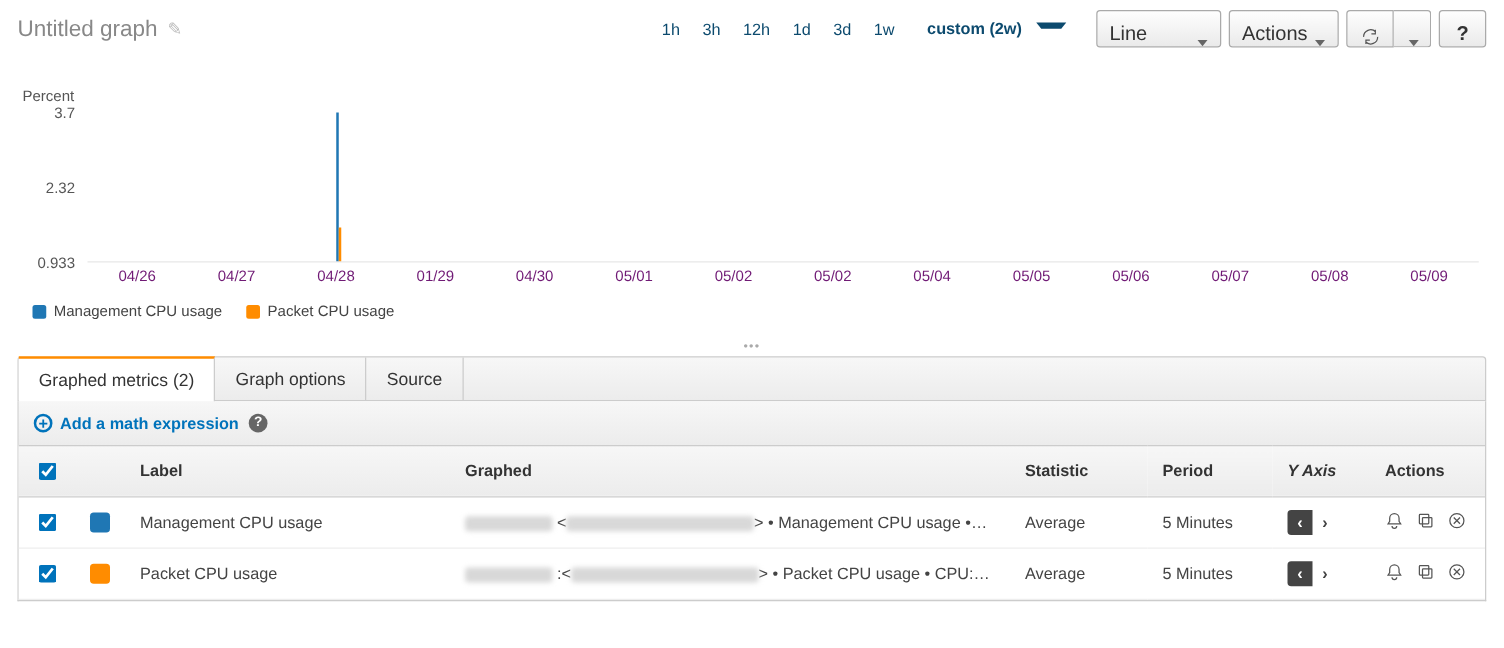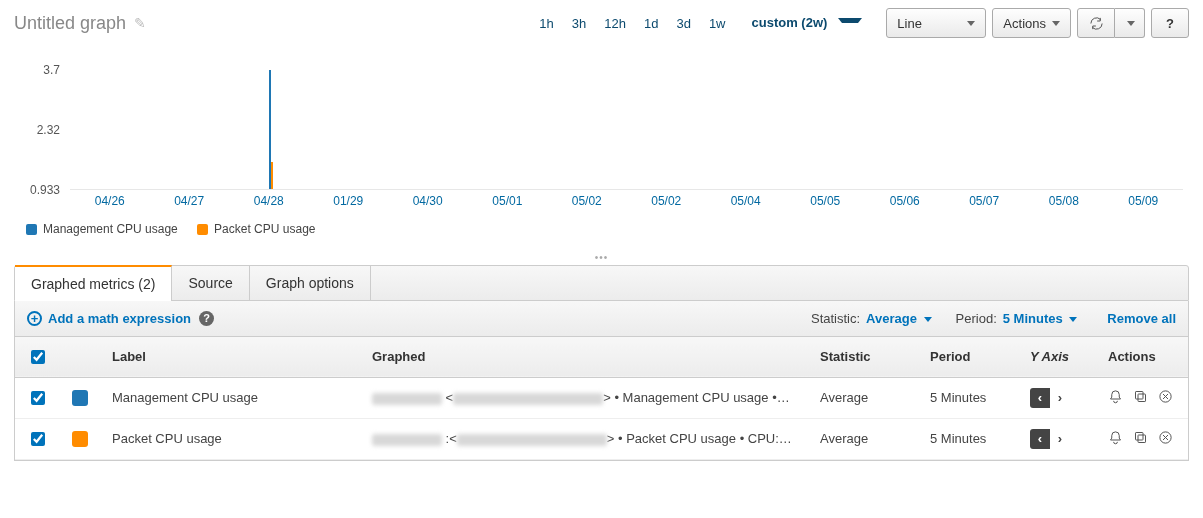--- a/index.html
+++ b/index.html
@@ -27,24 +27,24 @@
   .time-range { display:flex; gap: 2px; align-items:center; margin-right:10px; }
   .time-range span { padding: 4px 8px; color:#0c4a6e; cursor:pointer; font-size:13px; }
   .time-range .custom { color:#0073bb; font-weight:bold; }
   .caret-down {
     display:inline-block; width:0; height:0;
     border-left:4px solid transparent; border-right:4px solid transparent;
     border-top:5px solid currentColor; margin-left:3px; vertical-align:middle;
   }
   .select-box, .btn {
     border:1px solid #aaa; border-radius:3px;
-    height:30px; display:flex; align-items:center;
+    height:30px; display:flex; align-items:flex-end;
     padding:0 10px; margin-left:6px;
     background: linear-gradient(#fefefe,#eaeaea);
-    cursor:pointer; font-size:13px; color:#333;
+    cursor:pointer; font-size:16px; color:#333;
   }
   .select-box { width:100px; justify-content:space-between; }
   .btn-group { display:flex; margin-left:6px; }
   .btn-group .btn { margin-left:0; border-radius:0; }
   .btn-group .btn:first-child { border-radius:3px 0 0 3px; }
   .btn-group .btn:last-child { border-radius:0 3px 3px 0; border-left:none; }
   .icon-btn { width:38px; justify-content:center; }
   .narrow { width:30px; padding:0; }
   .chart-area { padding: 30px 14px 10px 14px; }
   .ylabel { font-size:12px; color:#555; margin-left:4px; margin-bottom:6px; }
@@ -64,21 +64,21 @@
     top:0;
   }
   .spike-orange {
     position:absolute; bottom:0; width:2px; background:#ff8c00;
     height:23%;
   }
   .xaxis {
     position:relative; height:24px; margin-left:56px; margin-right:6px;
   }
   .xtick {
-    position:absolute; top:4px; font-size:12px; color:#0369a1;
+    position:absolute; top:4px; font-size:12px; color:#701a75;
     transform:translateX(-50%);
   }
   .legend { margin:8px 0 0 12px; font-size:12px; color:#444; }
   .leg-item { display:inline-flex; align-items:center; margin-right:16px; }
   .swatch { width:11px; height:11px; border-radius:2px; margin-right:6px; }
   .sw-blue { background:#1f77b4; }
   .sw-orange { background:#ff8c00; }
   .drag-handle { text-align:center; color:#aaa; font-size:10px; letter-spacing:1px; padding:4px 0 2px 0; }
   .tabs {
     display:flex; border-bottom:1px solid #ccc;
@@ -185,20 +185,21 @@
         </svg>
     </div>
     <div class="btn icon-btn narrow">
       <span class="caret-down" style="color:#666"></span>
     </div>
   </div>
   <div class="btn icon-btn" style="font-weight:bold;">?</div>
 </div>
 
 <div class="chart-area">
+  <div class="ylabel">Percent</div>
   <div class="chart-box">
     <div class="ytick" style="top:0%">3.7</div>
     <div class="ytick" style="top:50%">2.32</div>
     <div class="ytick" style="top:100%">0.933</div>
     <div class="plot">
       <div class="spike-blue" style="left:17.9%"></div>
       <div class="spike-orange" style="left:18.1%"></div>
     </div>
   </div>
   <div class="xaxis">
@@ -226,42 +227,29 @@
       <span class="swatch sw-orange"></span>
       <span>Packet CPU usage</span>
     </span>
   </div>
 </div>
 
 <div class="drag-handle">•••</div>
 
 <div class="tabs">
   <div class="tab active">Graphed metrics (2)</div>
+  <div class="tab">Graph options</div>
   <div class="tab">Source</div>
-  <div class="tab">Graph options</div>
 </div>
 
 <div class="panel">
   <div class="panel-toolbar">
     <span class="plus-circle">+</span>
     <span class="link">Add a math expression</span>
     <span class="help-circle">?</span>
-    <div class="pt-right">
-      <span class="pt-label">Statistic:</span>
-      <span class="link">
-        <span>Average</span> <span class="caret-down"></span>
-      </span>
-      <span style="width:12px"></span>
-      <span class="pt-label">Period:</span>
-      <span class="link">
-        <span>5 Minutes</span> <span class="caret-down"></span>
-      </span>
-      <span style="width:18px"></span>
-      <span class="link">Remove all</span>
-    </div>
   </div>
 
   <table class="metrics">
     <thead>
       <tr>
         <th class="col-chk"><input type="checkbox" class="chk" checked="" style=""></th>
         <th class="col-sw"></th>
         <th class="col-label">Label</th>
         <th>Graphed</th>
         <th class="col-stat">Statistic</th>

